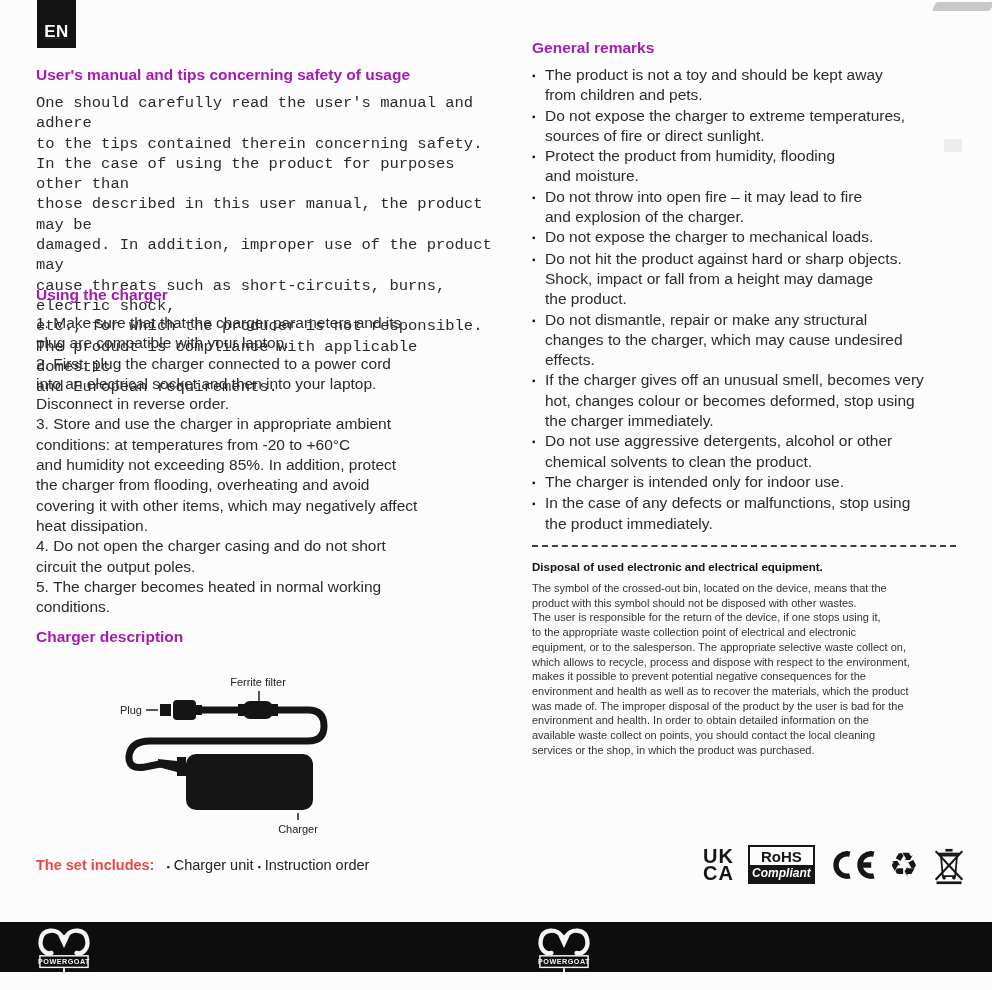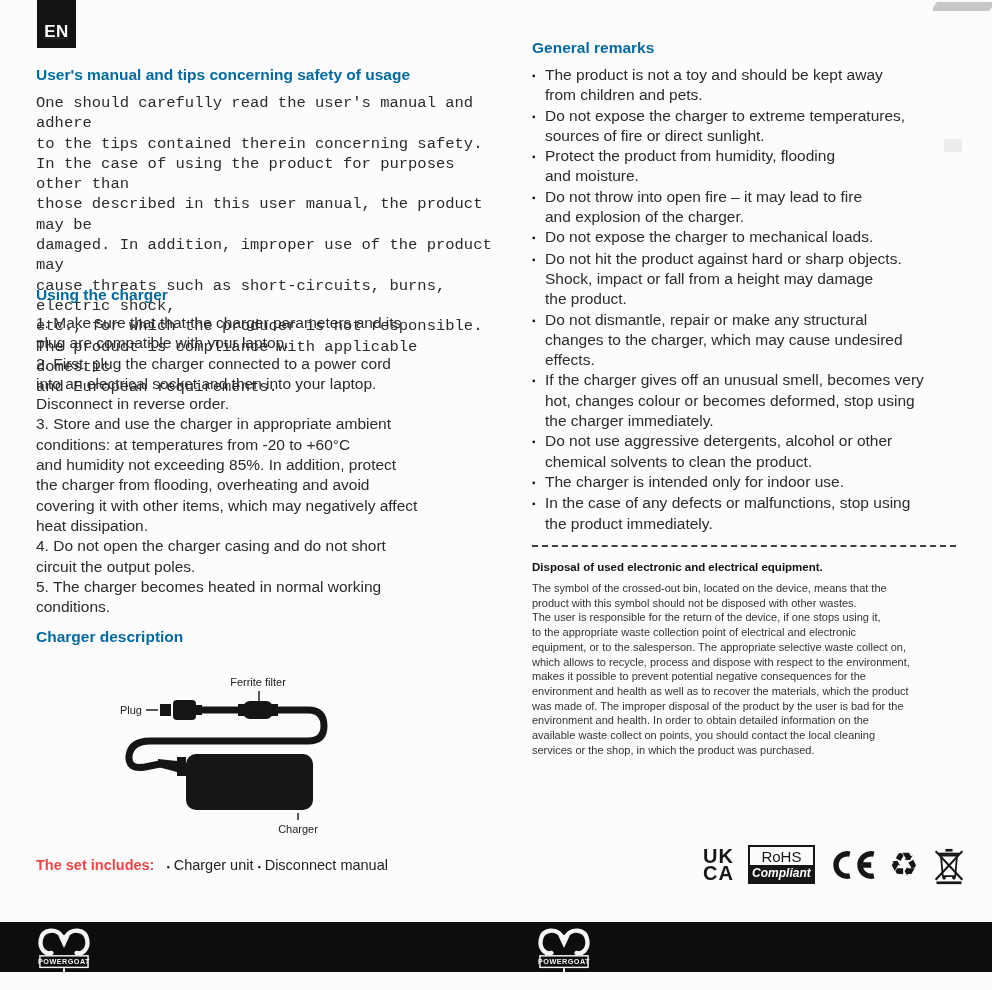--- a/index.html
+++ b/index.html
@@ -13,21 +13,21 @@
   .smudge-mid { position:absolute; top:139px; left:944px; width:18px; height:13px;
     background:#ededed; }
   .en-badge { position:absolute; left:37px; top:0; width:39px; height:48px;
     background:#131313; display:flex; align-items:flex-end; justify-content:center;
     padding-bottom:6px;text-decoration:underline; }
   .en-badge span { color:#fff; font-weight:bold; font-size:17px; letter-spacing:.5px; }
 
   .col-left  { position:absolute; left:36px;  top:0; width:463px; height:920px; }
   .col-right { position:absolute; left:532px; top:0; width:424px; height:920px; }
 
-  .heading { position:absolute; font-size:15.5px; font-weight:700; color:#0369a1; }
+  .heading { position:absolute; font-size:15.5px; font-weight:700; color:#a21caf; }
   .body-text { position:absolute; font-size:15.5px; line-height:20.3px;
     color:#2b2b2b; white-space:pre-line; }
 
   .bullet-list { position:absolute; top:65px; left:0; width:424px; }
   .bullet-item { display:grid; grid-template-columns:13px 1fr; }
   .bullet-marker { font-size:10px; line-height:20.3px; color:#1a1a1a; padding-top:1px; }
   .bullet-text { font-size:15.5px; line-height:20.3px; white-space:pre-line; }
 
   .divider { position:absolute; top:545px; left:0; width:424px;
     border-top:2px dashed #3f3f3f; }
@@ -42,21 +42,21 @@
   .set-includes { position:absolute; top:857px; left:0; font-size:14.5px; color:#222;
     display:flex; align-items:baseline; gap:8px; white-space:nowrap; }
   .set-includes .bold { font-weight:700; color:#ef4444; }
   .set-item-marker { font-size:9px; margin:0 4px 0 4px; }
 
   .cert-row { position:absolute; top:844px; left:171px; display:flex;
     align-items:center; gap:14px; }
   .ukca { font-weight:700; font-size:20px; line-height:17px; color:#161616;
     letter-spacing:1px; }
   .rohs { width:67px; border:2.5px solid #161616; text-align:center; background:#fcfcfc; }
-  .rohs-title { font-weight:400; font-size:15px; color:#161616; padding:1px 0 0; }
+  .rohs-title { font-weight:700; font-size:15px; color:#161616; padding:1px 0 0; }
   .rohs-sub { background:#161616; color:#fff; font-style:italic; font-weight:700;
     font-size:12px; padding:1px 0 2px; }
   .recycle-glyph { font-family:"DejaVu Sans", sans-serif; font-size:33px;
     color:#161616; line-height:36px; }
 
   .footer { position:absolute; left:0; top:922px; width:992px; height:50px;
     background:#0d0d0d; }
   .goat-logo { position:absolute; top:3px; }
   .goat-logo.first  { left:33px; }
   .goat-logo.second { left:533px; }
@@ -128,21 +128,21 @@
         <polygon points="88,99 107,101 107,112 88,107" fill="#151515"></polygon>
         <rect x="107" y="97" width="9" height="19" fill="#151515"></rect>
         <rect x="116" y="94" width="127" height="56" rx="10" fill="#151515"></rect>
       </g>
       <line x1="228" y1="153" x2="228" y2="160" stroke="#222" stroke-width="1.5"></line>
       <text x="228" y="173" text-anchor="middle" class="dlabel">Charger</text>
     </svg>
 
     <div class="set-includes">
       <span class="bold">The set includes:</span>
-      <span><span class="set-item-marker">▪</span><span>Charger unit</span><span class="set-item-marker">▪</span><span>Disconnect manual</span></span>
+      <span><span class="set-item-marker">▪</span><span>Charger unit</span><span class="set-item-marker">▪</span><span>Instruction order</span></span>
     </div>
   </div>
 
   <div class="col-right">
     <div class="heading" style="top:39px;">General remarks</div>
 
     <div class="bullet-list">
         <div class="bullet-item">
           <span class="bullet-marker">▪</span>
           <span class="bullet-text">The product is not a toy and should be kept away

